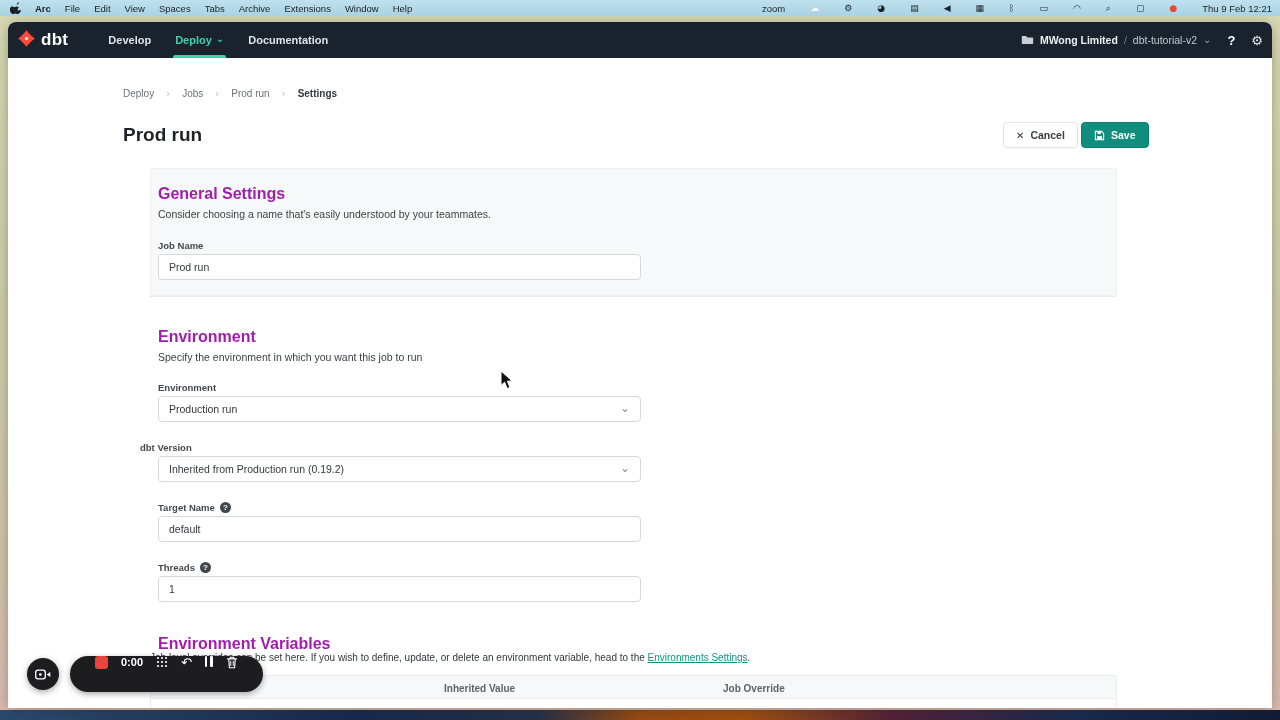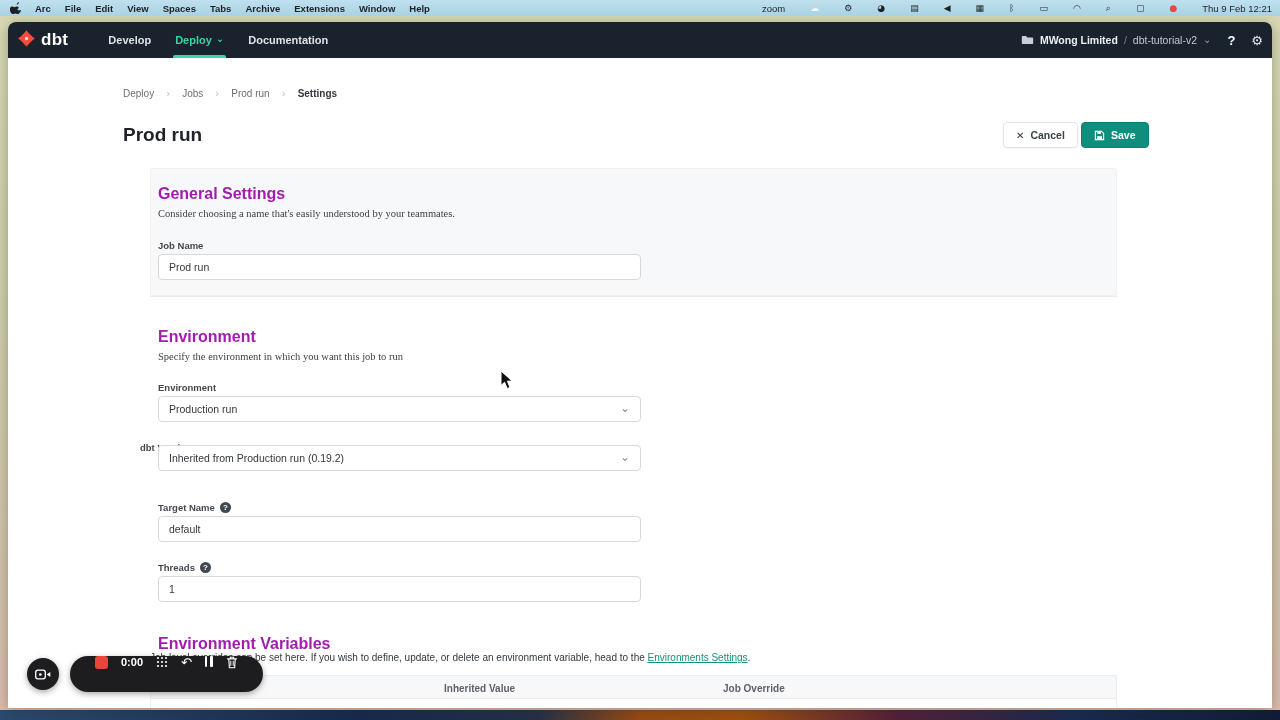--- a/index.html
+++ b/index.html
@@ -12,21 +12,21 @@
   .icon { font-family:"DejaVu Sans",sans-serif; }
 
   
   .menubar {
     position:absolute; top:0; left:0; width:1280px; height:16px;
     background:linear-gradient(180deg,#bfe0ee,#a9d2e4);
     display:flex; align-items:center; font-size:9.5px; color:#1c2126;
     padding:0 8px; z-index:50;
   }
   .menubar .apple { width:14px; display:flex; justify-content:center; margin-right:6px; }
-  .menubar .menu { padding:0 7px; white-space:nowrap;font-weight:bold; }
+  .menubar .menu { padding:0 7px; white-space:nowrap; }
   .menubar .menu.bold { font-weight:bold; }
   .mb-right { margin-left:auto; display:flex; align-items:center; gap:25px; }
   .sicon { font-size:9px; color:#1c2126; line-height:1; }
   .sicon.red { color:#e8463c; }
   .mb-clock { white-space:nowrap; }
 
   
   .window {
     position:absolute; left:8px; top:22px; width:1264px; height:686px;
     background:#ffffff; border-radius:8px 8px 0 0; overflow:hidden;
@@ -76,21 +76,21 @@
     border-radius:4px; font-size:10.5px; font-weight:600; cursor:pointer;
   }
   .btn-cancel { left:995px; top:64px; background:#fff; border:1px solid #e2e4e6; color:#3b4046; box-shadow:0 1px 2px rgba(0,0,0,.04); }
   .btn-cancel .x { font-size:10px; color:#2e3338; }
   .btn-save { left:1073px; top:64px; background:#0f8e7e; border:1px solid #0d8070; color:#fff; }
 
   .panel-gray { left:142px; top:110px; width:967px; height:128px; background:#f7f8f9; border:1px solid #f0f1f3; border-radius:2px; }
   .divider { left:142px; top:238px; width:967px; height:1px; background:#e9eaec; }
 
   .sec-title { font-size:16px; font-weight:bold; color:#a21caf; }
-  .sec-desc { font-size:10.5px; color:#3a3f45;font-family:Liberation Serif, serif; }
+  .sec-desc { font-size:10.5px; color:#3a3f45; }
   .fld-label { font-size:9.5px; font-weight:600; color:#43484e; display:flex; align-items:center; gap:5px; }
   .qicon {
     width:11px; height:11px; border-radius:50%; background:#41474e; color:#fff;
     font-size:8px; line-height:11px; text-align:center; display:inline-block; cursor:pointer;
   }
   .tinput {
     width:483px; height:26px; border:1px solid #d6d9dc; border-radius:4px; background:#fff;
     font-size:10.5px; color:#33383d; padding:0 10px; font-family:inherit; outline:none;
   }
   .tselect {
@@ -259,21 +259,21 @@
       <span>Environment</span>
     </div>
     <div class="abs tselect" style="left:150px; top:338px;">
       <span>Production run</span>
       <span class="chev icon">⌄</span>
     </div>
 
     <div class="abs fld-label" style="left:132px; top:384px;">
       <span>dbt Version</span>
     </div>
-    <div class="abs tselect" style="left:150px; top:387px;">
+    <div class="abs tselect" style="left:150px; top:398px;">
       <span>Inherited from Production run (0.19.2)</span>
       <span class="chev icon">⌄</span>
     </div>
 
     <div class="abs fld-label" style="left:150px; top:444px;">
       <span>Target Name</span>
       <span class="qicon">?</span>
     </div>
     <input class="abs tinput" style="left: 150px; top: 458px;" value="default">
 

